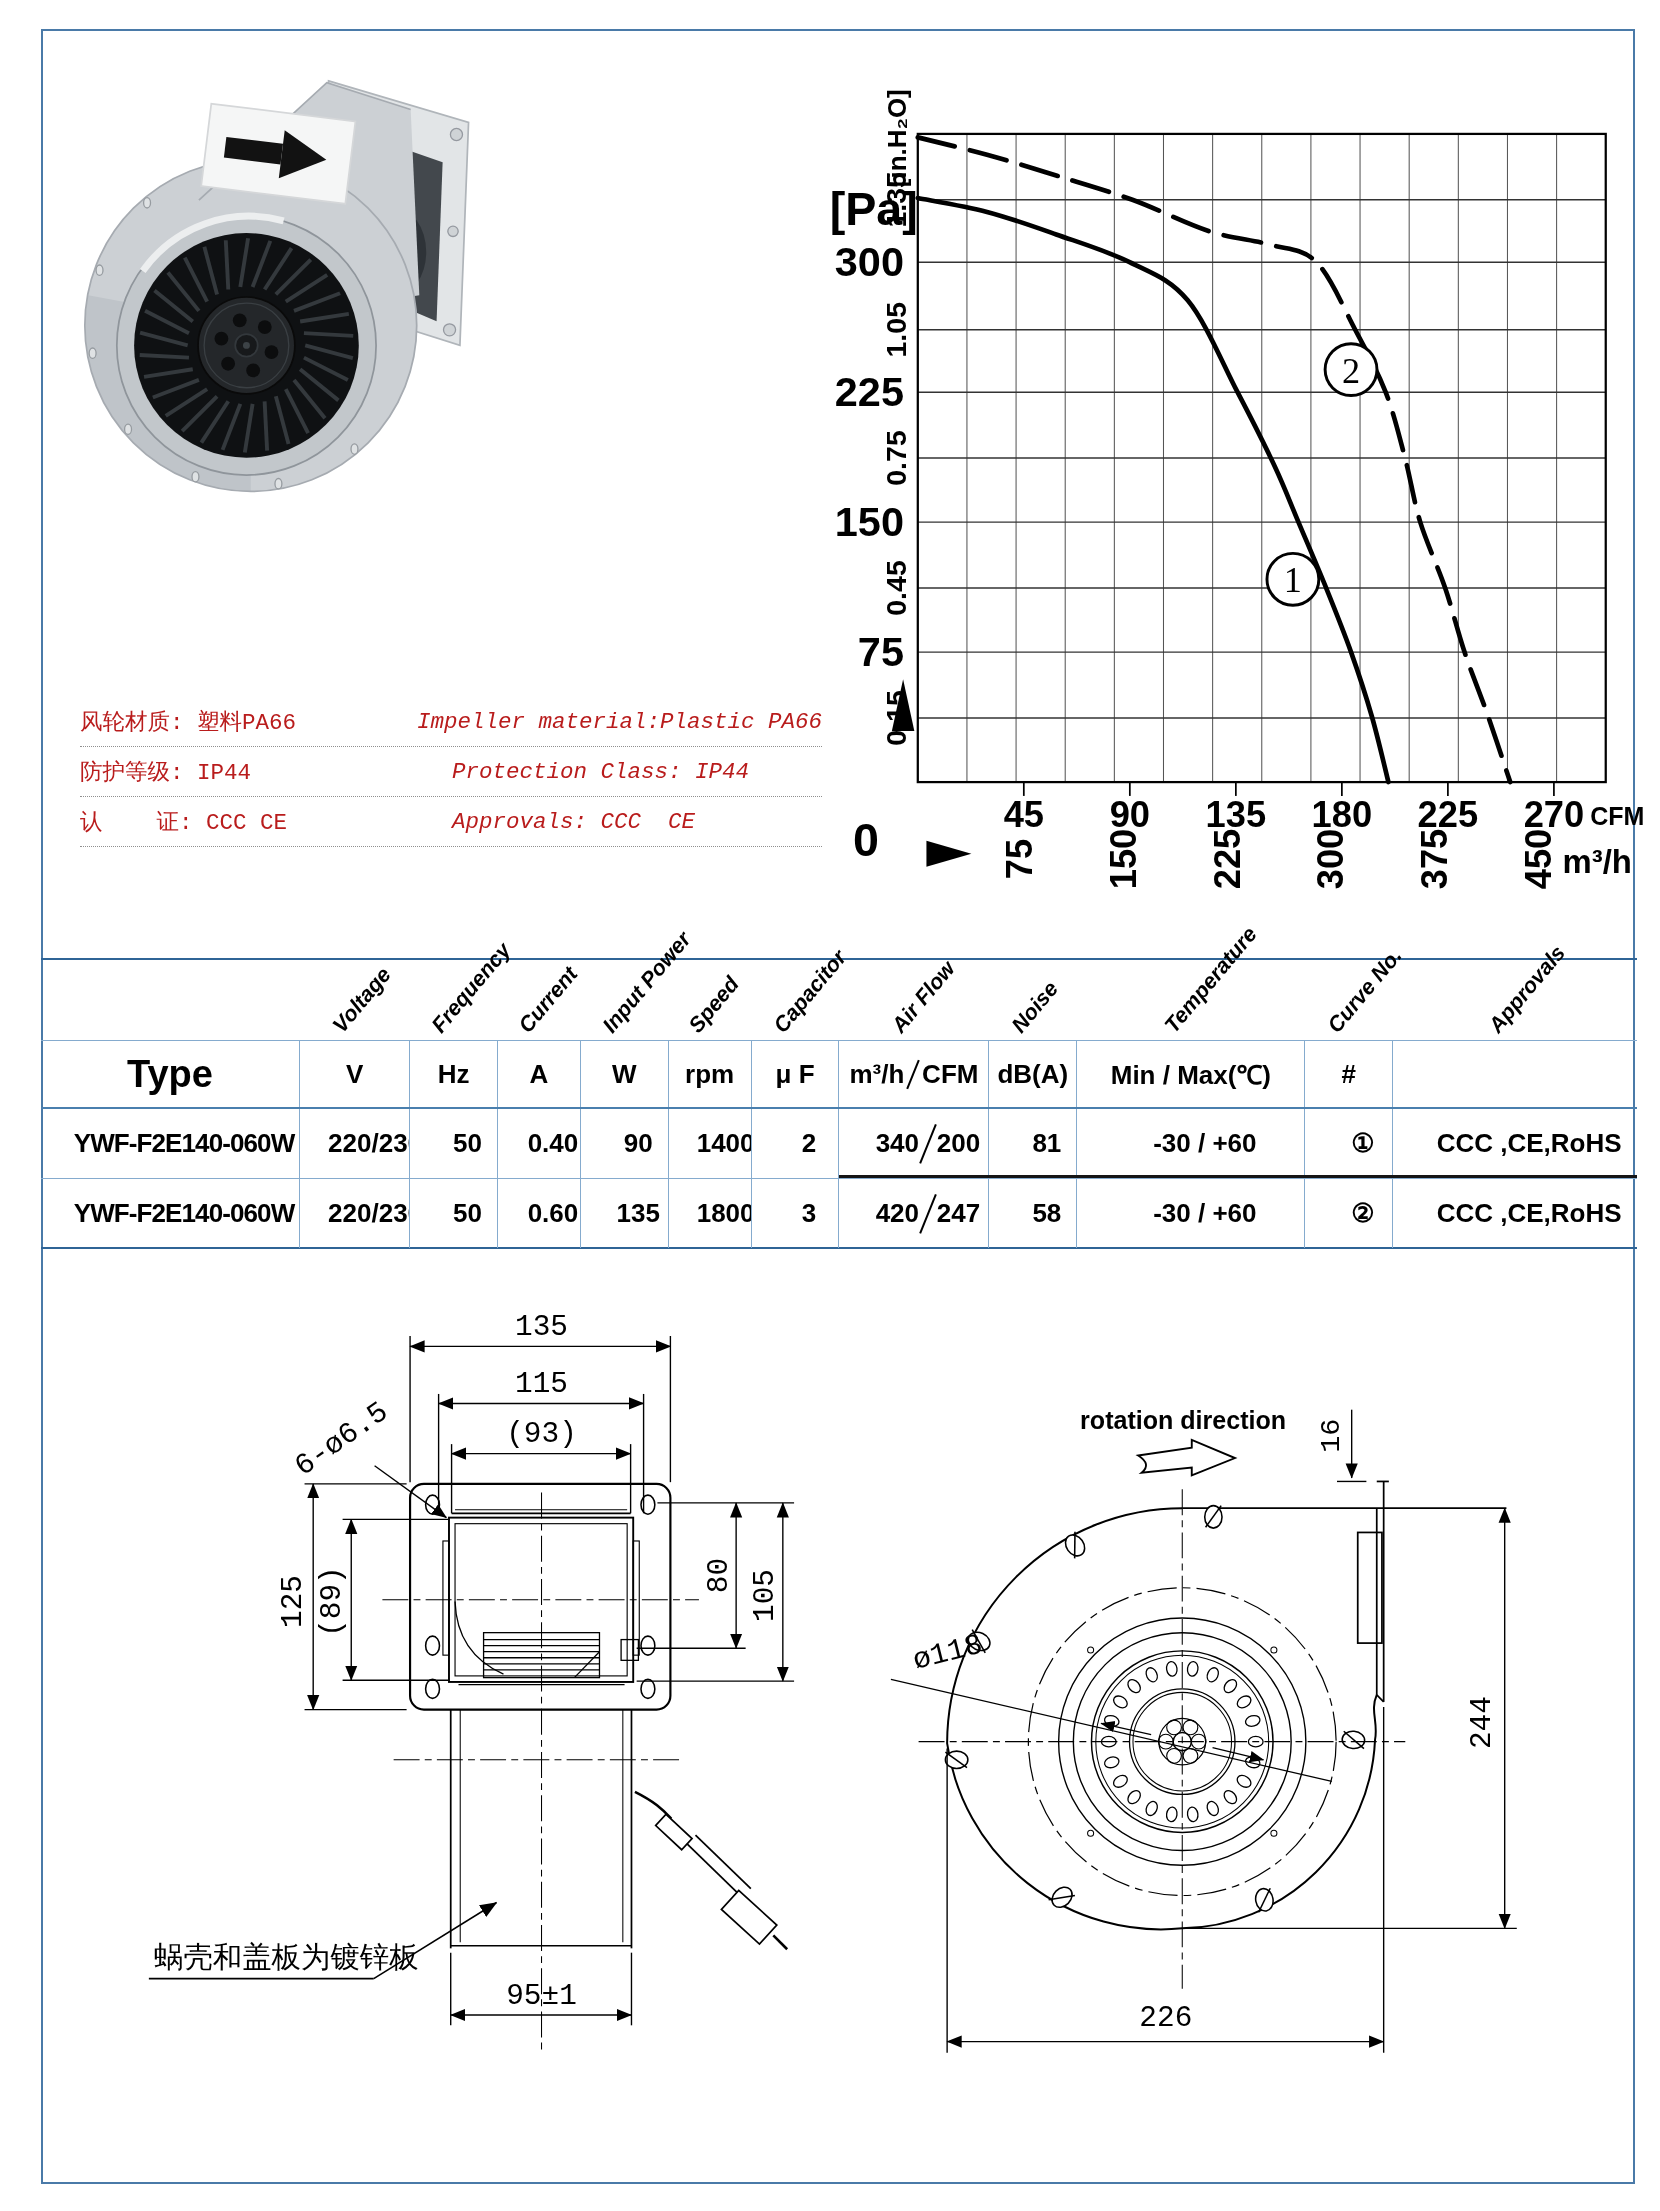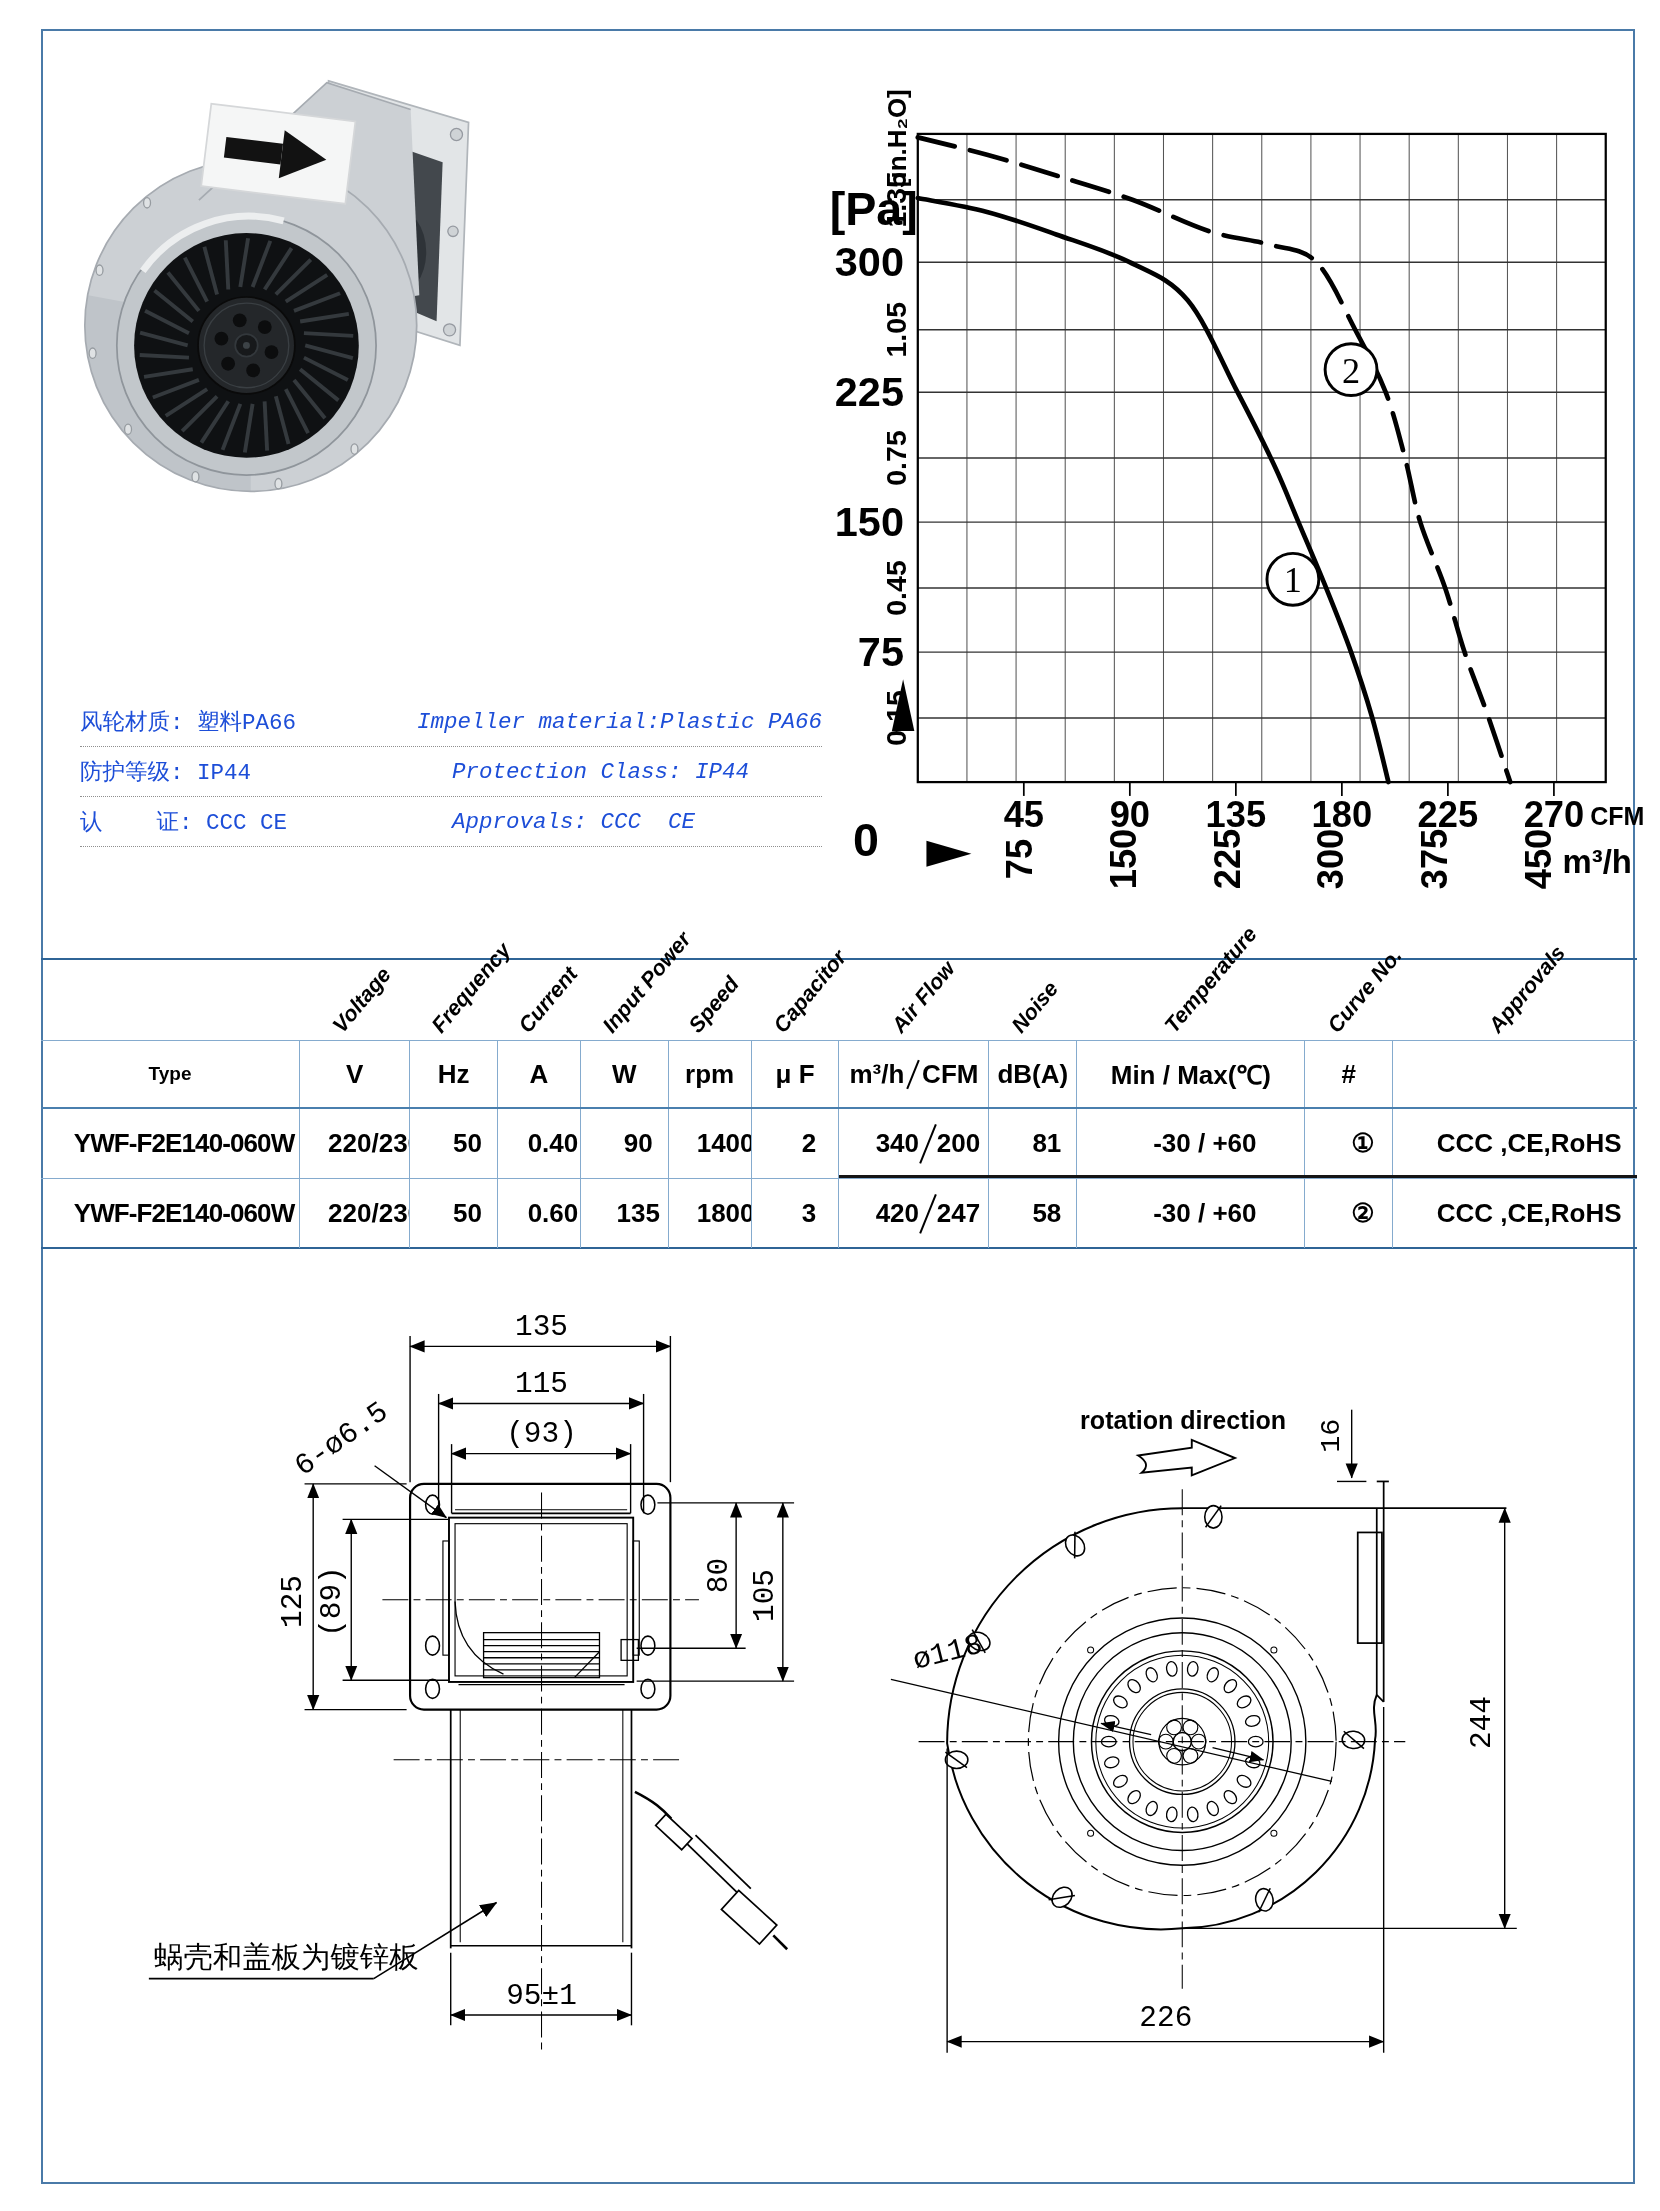--- a/index.html
+++ b/index.html
@@ -3,21 +3,21 @@
 <meta charset="utf-8">
 <style>
   html,body{margin:0;padding:0;background:#fff;}
   .page{position:relative;width:1660px;height:2212px;background:#fff;overflow:hidden;
         font-family:"Liberation Sans",sans-serif;color:#000;}
   .frame{position:absolute;left:41px;top:28.5px;width:1594px;height:2155px;
          border:2.6px solid #4a7aa8;box-sizing:border-box;}
   
   .specs{position:absolute;left:80px;top:697px;width:742px;}
   .spec-row{display:flex;align-items:center;height:49px;border-bottom:1.7px dotted #8f8f8f;
-            font-family:"Liberation Mono","DejaVu Sans Mono",monospace;font-size:22.5px;color:#1d4ed8;}
+            font-family:"Liberation Mono","DejaVu Sans Mono",monospace;font-size:22.5px;color:#b91c1c;}
   .spec-zh{width:372px;white-space:pre;}
   .spec-en{flex:1;white-space:pre;font-style:italic;}
   
   .table-wrap{position:absolute;left:41px;top:958px;width:1596px;height:291px;
               border-top:2.6px solid #2f6496;border-bottom:2.6px solid #2f6496;box-sizing:border-box;}
   .rot-zone{position:relative;height:80px;}
   .rot-label{position:absolute;bottom:1.7px;font-style:italic;font-weight:bold;font-size:21.6px;
              transform:rotate(-50deg);transform-origin:0 100%;white-space:nowrap;}
   table.spec{width:100%;border-collapse:collapse;table-layout:fixed;}
   table.spec td{border-left:1.7px solid #85abce;text-align:center;vertical-align:middle;
@@ -240,21 +240,21 @@
           <col style="width:5.2%">
           <col style="width:5.5%">
           <col style="width:9.4%">
         <col style="width:5.5%">
           <col style="width:14.3%">
           <col style="width:5.5%">
           <col style="width:15.3%">
       </colgroup>
       <tbody>
           <tr class="units">
-        <td style="font-size:19px">Type</td>
+        <td style="font-size:38px">Type</td>
         <td>V</td>
         <td>Hz</td>
         <td>A</td>
         <td>W</td>
         <td>rpm</td>
         <td>μ F</td>
         <td>
           <span class="af">
                 <span>m³/h</span>
                 <span class="slash-mark slash-sm"></span>

